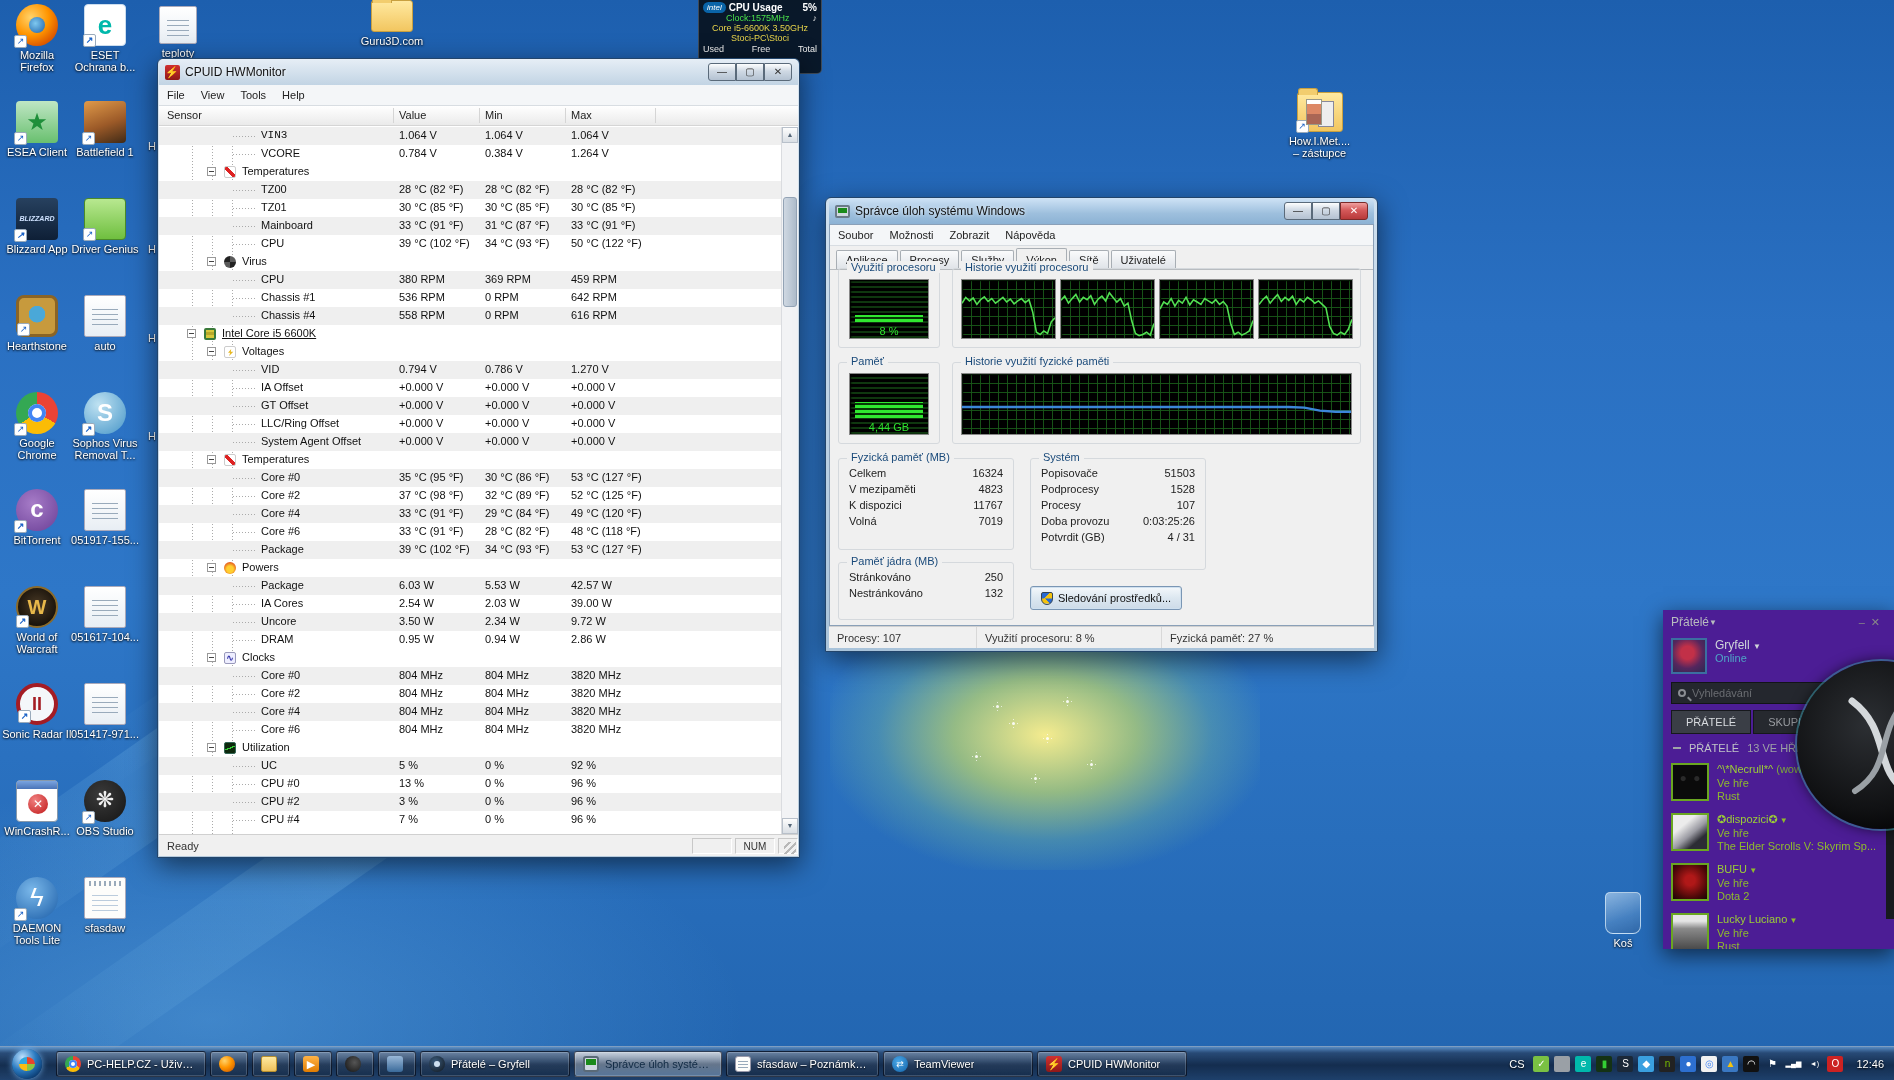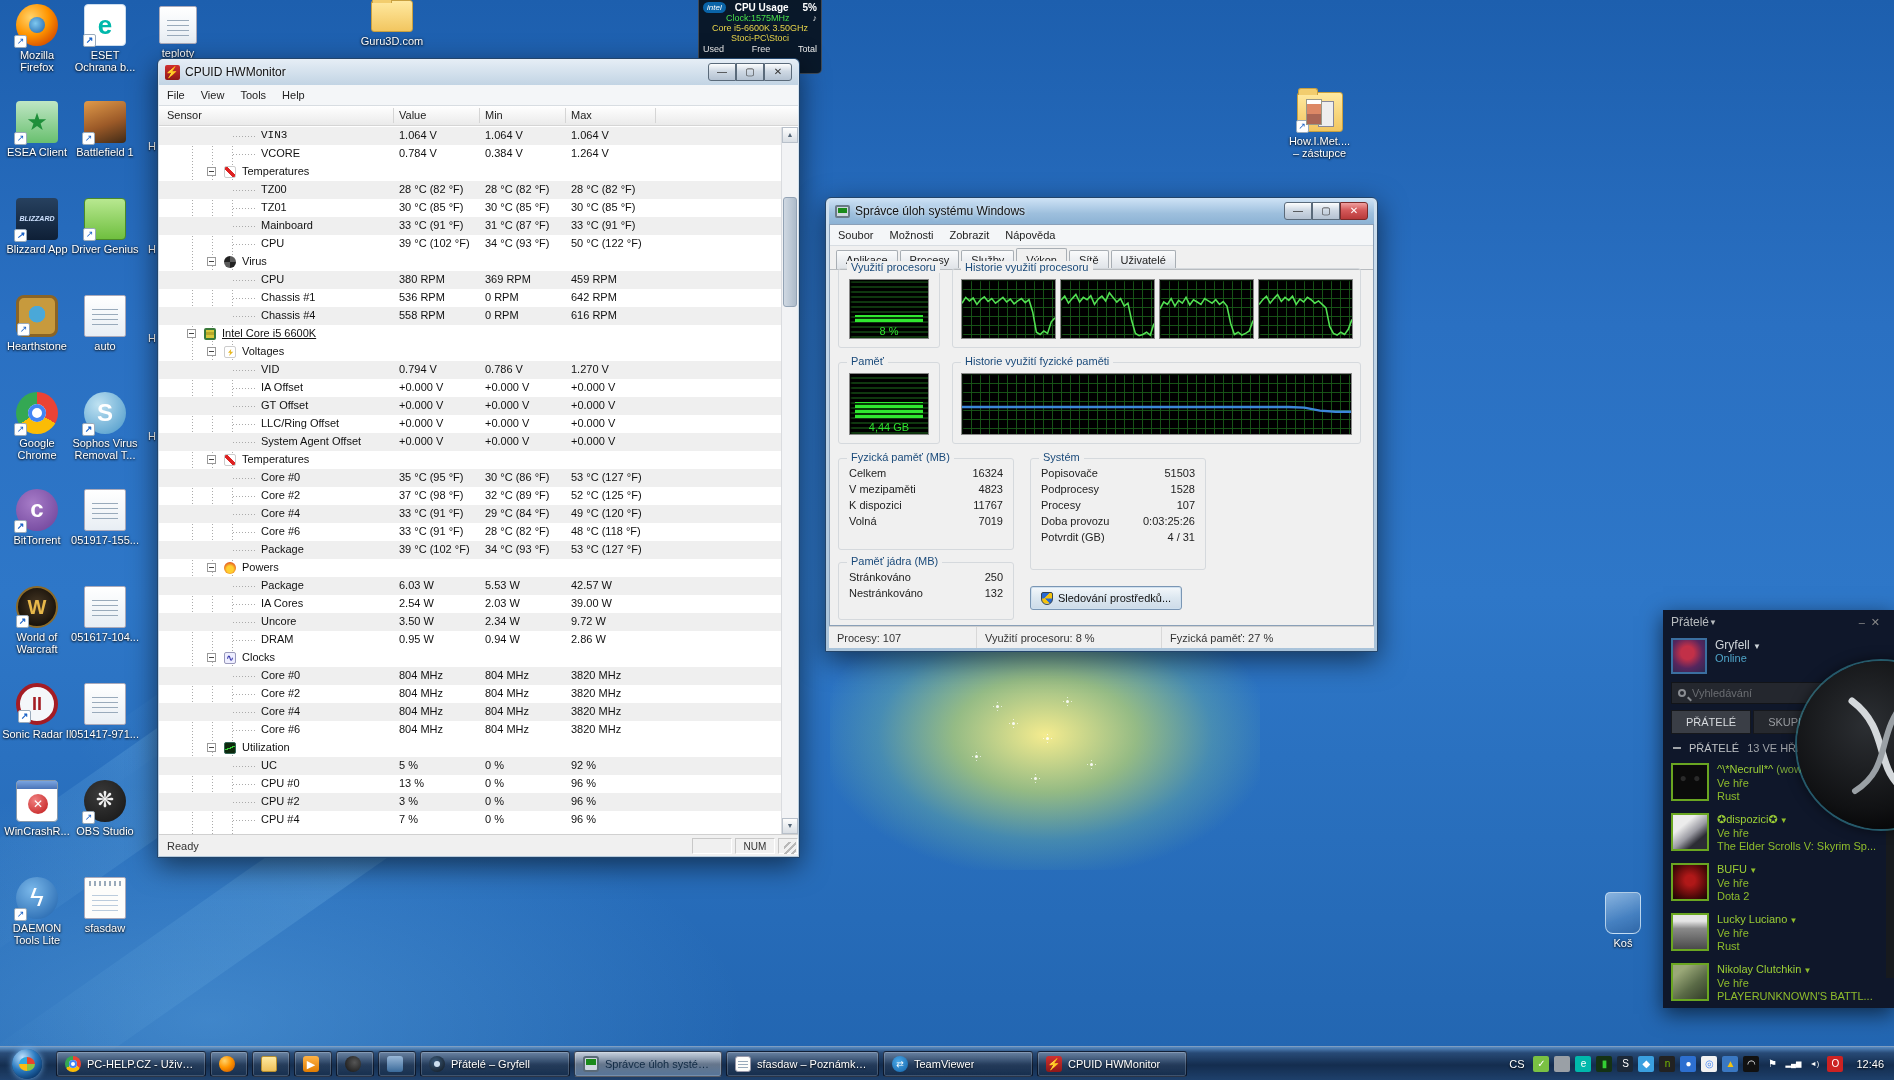--- a/index.html
+++ b/index.html
@@ -53,21 +53,21 @@
   .k-obs{border-radius:50%;background:radial-gradient(circle at 40% 35%,#3a3a3a,#151515);color:#f0f0f0;font-size:22px;line-height:40px;text-align:center;}
   .k-daemon{border-radius:50%;background:radial-gradient(circle at 38% 32%,#7ab8ea,#1c5ea8);color:#fff;font-size:26px;line-height:40px;text-align:center;}
   .k-folder{background:linear-gradient(#ffe9a0,#f2c660);border:1px solid #c8a040;border-radius:3px;}
   .k-folder::before{content:'';position:absolute;left:0;top:-5px;width:18px;height:6px;background:#f2cd6e;border:1px solid #c8a040;border-bottom:none;border-radius:3px 3px 0 0;}
   .k-folder-pics::after{content:'';position:absolute;left:8px;top:6px;width:14px;height:24px;background:linear-gradient(#fff 0 4px,#d86 4px 14px,#a65 14px);border:1px solid #998;box-shadow:12px 2px 0 -1px #eee,12px 2px 0 0 #889;}
   .hfrag{position:absolute;font-size:11px;color:#fff;text-shadow:0 1px 2px #000;}
 
   
   .gadget{position:absolute;left:698px;top:0;width:124px;height:74px;background:rgba(5,8,12,.82);
     border:1px solid rgba(255,255,255,.22);border-top:none;border-radius:0 0 5px 5px;color:#fff;font-size:9px;z-index:5;padding:2px 4px;}
-  .gadget .g1{display:flex;align-items:center;gap:9px;}
+  .gadget .g1{display:flex;align-items:center;gap:3px;}
   .gadget .intel{background:#0a64a8;border-radius:8px;font-size:8px;padding:1px 4px;font-style:italic;}
   .gadget .gt{font-weight:bold;font-size:10px;}
   .gadget .gp{margin-left:auto;font-weight:bold;font-size:10px;}
   .gadget .gck{color:#4ae04a;text-align:center;}
   .gadget .gck .note{color:#ddd;float:right;}
   .gadget .gy{color:#e8d44a;text-align:center;}
   .gadget .gcols{display:flex;justify-content:space-between;color:#eee;margin-top:1px;}
 
   
   .win{position:absolute;border:1px solid #23456b;border-radius:6px 6px 0 0;
@@ -148,21 +148,21 @@
   .kv{display:flex;font-size:11px;color:#222;height:16px;}
   .kv .v{margin-left:auto;}
   .aerobtn{position:absolute;display:flex;align-items:center;justify-content:center;gap:5px;font-size:11px;color:#111;
     background:linear-gradient(#f4f8fb,#dce7f0 50%,#cddbe8);border:1px solid #7a96b4;border-radius:3px;box-shadow:0 0 0 1px #cfe0ef inset;}
   .shield{width:12px;height:13px;background:linear-gradient(135deg,#2a6ad0 0 50%,#f4c20d 50%),linear-gradient(45deg,#f4c20d 0 50%,#2a6ad0 50%);
     background-size:100% 50%;background-repeat:no-repeat;background-position:top,bottom;border-radius:2px 2px 6px 6px;border:1px solid #345;}
   .tm .statusbar{left:3px;right:3px;bottom:3px;}
   .tmsb{padding:0 8px;border-right:1px solid #d8d8d8;height:100%;line-height:22px;white-space:nowrap;}
 
   
-  .steam{position:absolute;left:1663px;top:610px;width:231px;height:398px;background:#0f172a;color:#c5c8cc;z-index:30;overflow:hidden;
+  .steam{position:absolute;left:1663px;top:610px;width:231px;height:339px;background:#4c1d95;color:#c5c8cc;z-index:30;overflow:hidden;
     box-shadow:0 6px 20px rgba(0,0,0,.6);}
   .sthead{height:24px;display:flex;align-items:center;padding:0 8px;font-size:12px;color:#b8bcbf;}
   .sthead .hb{margin-left:auto;color:#888;font-size:11px;letter-spacing:6px;}
   .stuser{display:flex;padding:4px 8px 8px;gap:8px;}
   .stav{width:36px;height:36px;border:2px solid #3b6fa0;background:radial-gradient(circle at 45% 40%,#c23048 25%,#55265e 60%,#2a2a52);}
   .stname{font-size:12px;color:#cfd5d9;text-align:center;}
   .ststatus{font-size:11px;color:#4fa4c7;}
   .caret{font-size:8px;color:inherit;}
   .stsearch{margin:0 8px 6px;height:22px;background:#24272e;border:1px solid #121418;display:flex;align-items:center;padding:0 6px;gap:6px;}
   .mag{width:8px;height:8px;border:2px solid #8a8d92;border-radius:50%;position:relative;}

